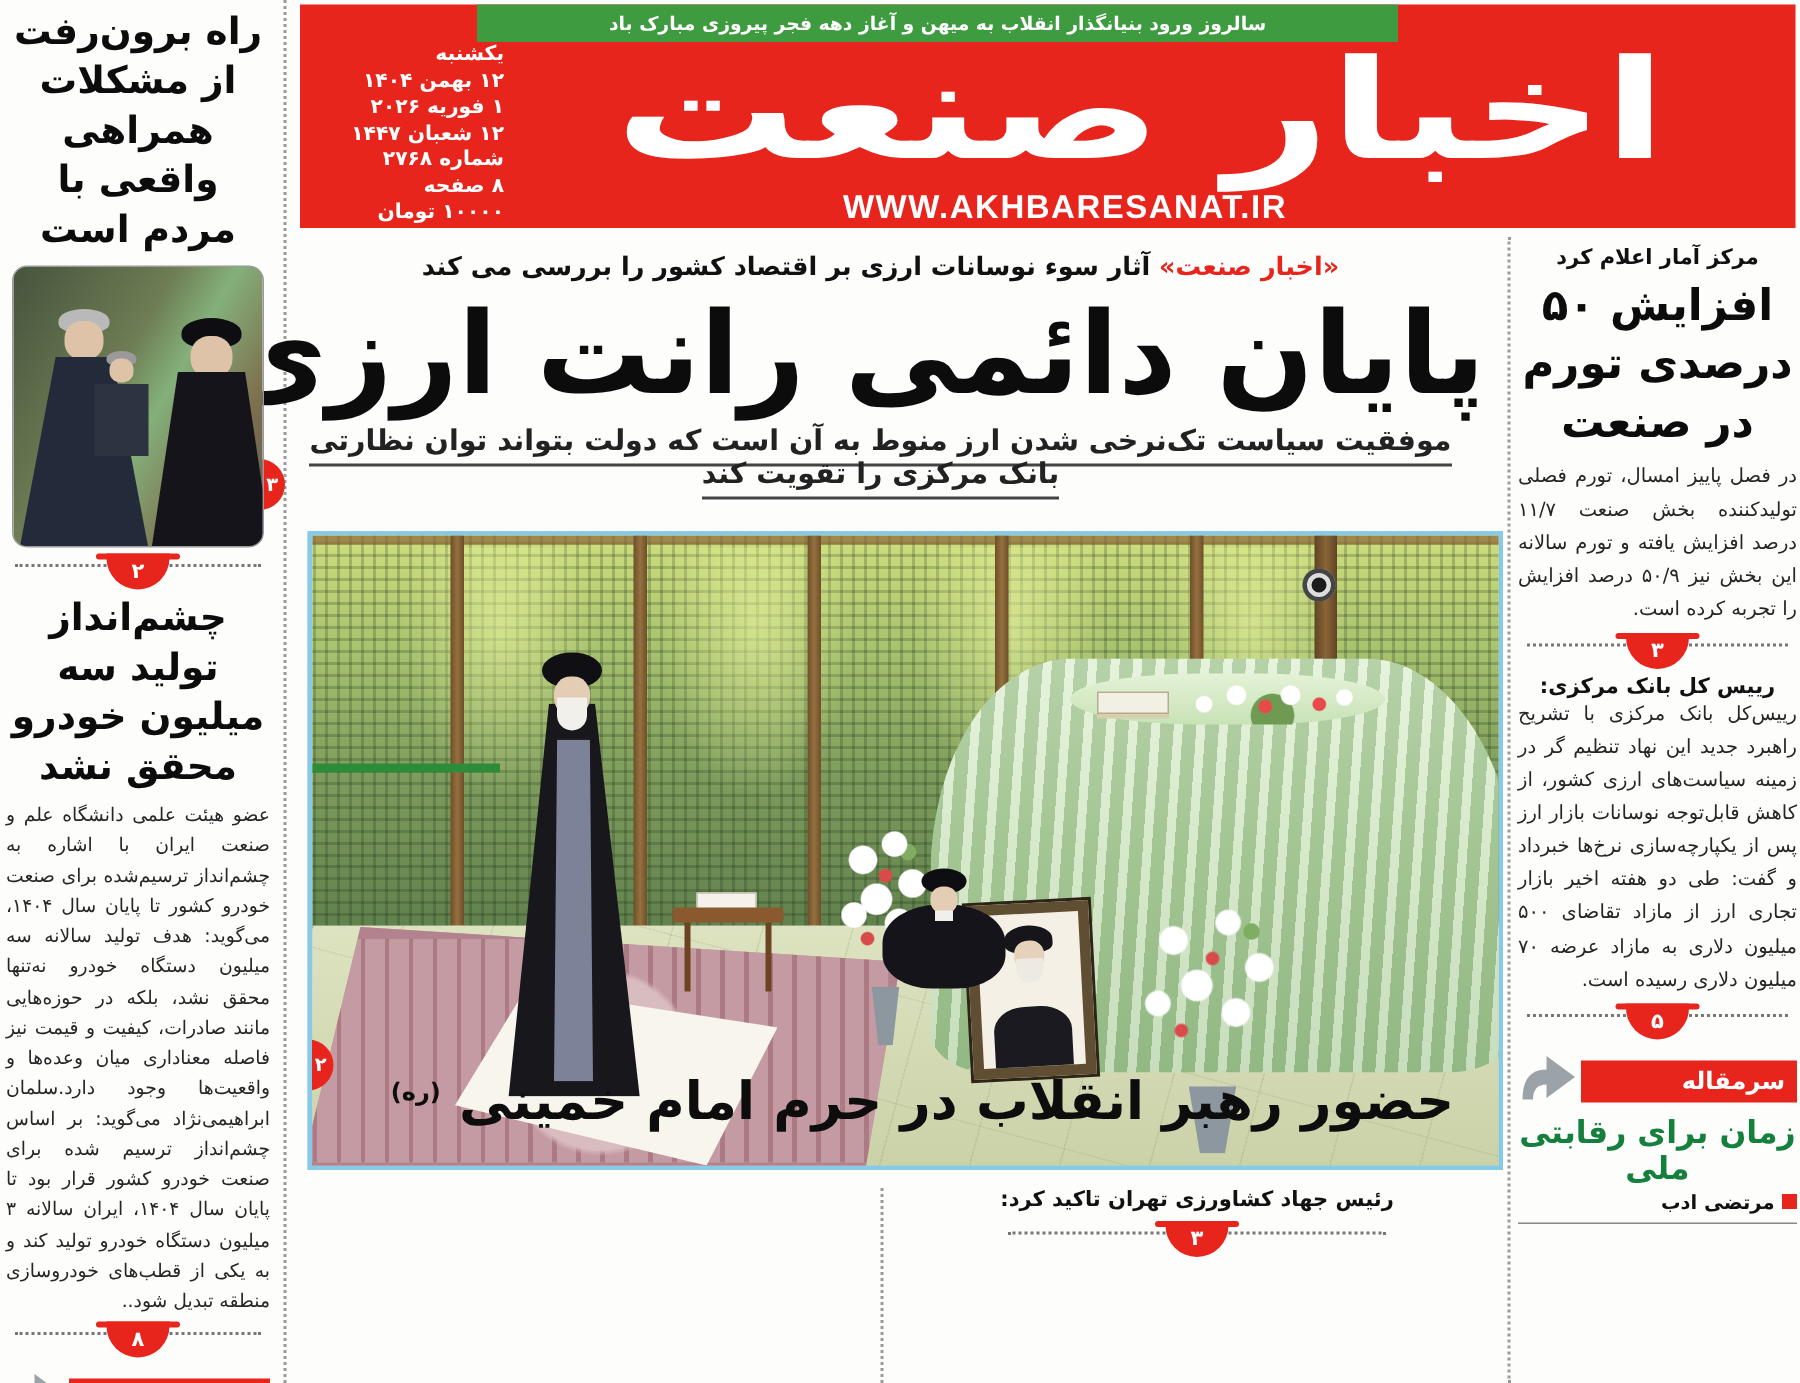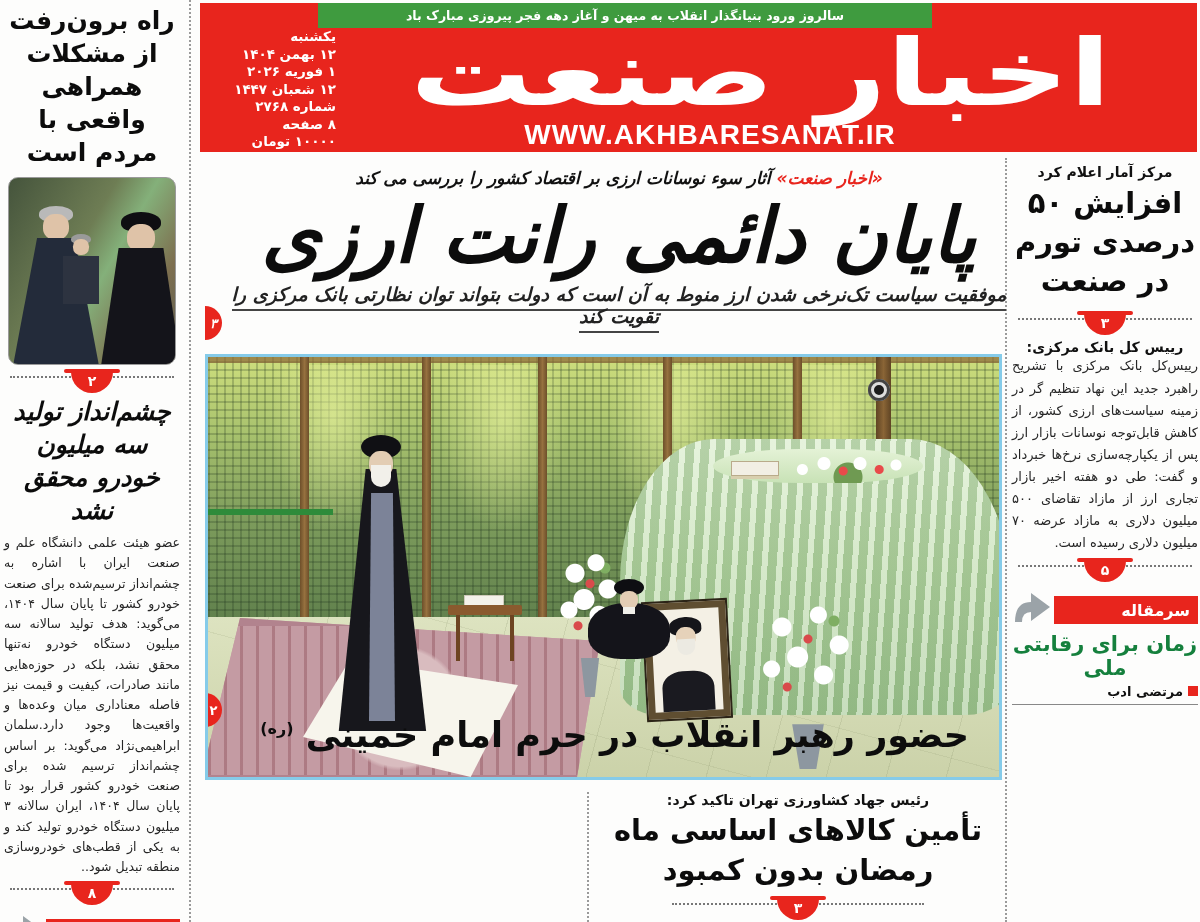--- a/index.html
+++ b/index.html
@@ -16,24 +16,24 @@
   
   .masthead { position:absolute; left:200px; top:3px; width:997px; height:149px; background:#e8251d; }
   .green-banner { position:absolute; left:118px; top:0; width:614px; height:25px; background:#3f9b3f;
     color:#fff; font-size:12.5px; font-weight:bold; display:flex; align-items:center; justify-content:center; }
   .date-block { position:absolute; left:8px; top:25px; width:128px; color:#fff; font-size:13.5px;
     font-weight:bold; text-align:right; line-height:17.5px; }
   .logo { position:absolute; left:130px; right:6px; top:14px; height:112px; display:flex;
     align-items:center; justify-content:center; color:#ffffff; font-weight:bold; font-size:92px;
     transform:scaleX(1.32); transform-origin:center; white-space:nowrap; letter-spacing:4px; }
   .site-url { position:absolute; left:300px; bottom:1px; width:420px; text-align:center; color:#fff;
-    font-family:"Liberation Sans", sans-serif; font-weight:bold; font-size:28px; letter-spacing:1px;margin-top:24px; }
-
-  
-  .lead { position:absolute; left:216px; top:158px; width:806px; height:194px;font-style:italic; }
+    font-family:"Liberation Sans", sans-serif; font-weight:bold; font-size:22px; letter-spacing:1px;margin-top:24px; }
+
+  
+  .lead { position:absolute; left:184px; top:158px; width:806px; height:194px; }
   .lead-kicker { text-align:center; font-size:17px; font-weight:bold; color:#111; margin-top:10px; }
   .lead-kicker .hl { color:#e8251d; }
   .lead-headline { text-align:center; font-weight:bold; color:#0c0c0c; font-size:76px; line-height:1.25;
     white-space:nowrap; letter-spacing:-1px; }
   .lead-sub { text-align:center; font-size:19px; font-weight:bold; color:#222; }
   .lead-sub span { border-bottom:2px solid #444; padding-bottom:4px; }
   .side-badge { position:absolute; background:#e8251d; color:#fff; font-weight:bold; font-size:13px;
     width:17px; height:34px; border-radius:0 17px 17px 0; display:flex; align-items:center; justify-content:center; }
   .lead .side-badge { left:-11px; top:148px; }
 
@@ -265,31 +265,31 @@
     <div class="photo-caption">
       <span>حضور رهبر انقلاب در حرم امام خمینی</span>
       <span class="suffix">(ره)</span>
     </div>
     <div class="side-badge">۲</div>
   </div>
 
 
   <div class="bottom-art bot-right">
     <div class="kicker">رئیس جهاد کشاورزی تهران تاکید کرد:</div>
-    <div class="headline2">تأمین کالاهای اساسی ماه رمضان بدون کمبود</div>
     <div class="hdivider" style="margin:2px 70px 0;">
       <div class="dots"></div>
       <div class="page-badge">۳</div>
     </div>
   </div>
 
   <div class="rcol">
     <div>
       <div class="kicker">مرکز آمار اعلام کرد</div>
       <div class="headline3">افزایش ۵۰ درصدی تورم در صنعت</div>
+      <div class="body-text">در فصل پاییز امسال، تورم فصلی تولیدکننده بخش صنعت ۱۱/۷ درصد افزایش یافته و تورم سالانه این بخش نیز ۵۰/۹ درصد افزایش را تجربه کرده است.</div>
       <div class="hdivider">
         <div class="dots"></div>
         <div class="page-badge">۳</div>
       </div>
     </div>
 
     <div>
       <div class="kicker">رییس کل بانک مرکزی:</div>
       <div class="body-text">رییس‌کل بانک مرکزی با تشریح راهبرد جدید این نهاد تنظیم گر در زمینه سیاست‌های ارزی کشور، از کاهش قابل‌توجه نوسانات بازار ارز پس از یکپارچه‌سازی نرخ‌ها خبرداد و گفت: طی دو هفته اخیر بازار تجاری ارز از مازاد تقاضای ۵۰۰ میلیون دلاری به مازاد عرضه ۷۰ میلیون دلاری رسیده است.</div>
       <div class="hdivider">
@@ -333,21 +333,21 @@
           <div class="torso" style="left:2px; top:22px; width:36px; height:48px; background:#2d3340;"></div>
         </div>
       </div>
       <div class="hdivider">
         <div class="dots"></div>
         <div class="page-badge">۲</div>
       </div>
     </div>
 
     <div>
-      <div class="headline4" style="margin-top:4px;font-style:italic;">چشم‌انداز تولید سه میلیون خودرو محقق نشد</div>
+      <div class="headline4" style="margin-top:4px;">چشم‌انداز تولید سه میلیون خودرو محقق نشد</div>
       <div class="body-text" style="margin-top:6px;">عضو هیئت علمی دانشگاه علم و صنعت ایران با اشاره به چشم‌انداز ترسیم‌شده برای صنعت خودرو کشور تا پایان سال ۱۴۰۴، می‌گوید: هدف تولید سالانه سه میلیون دستگاه خودرو نه‌تنها محقق نشد، بلکه در حوزه‌هایی مانند صادرات، کیفیت و قیمت نیز فاصله معناداری میان وعده‌ها و واقعیت‌ها وجود دارد.سلمان ابراهیمی‌نژاد می‌گوید: بر اساس چشم‌انداز ترسیم شده برای صنعت خودرو کشور قرار بود تا پایان سال ۱۴۰۴، ایران سالانه ۳ میلیون دستگاه خودرو تولید کند و به یکی از قطب‌های خودروسازی منطقه تبدیل شود..</div>
       <div class="hdivider">
         <div class="dots"></div>
         <div class="page-badge">۸</div>
       </div>
     </div>
 
     <div>
       <div class="section-bar">
         <svg width="40" height="34" viewBox="0 0 40 34">

